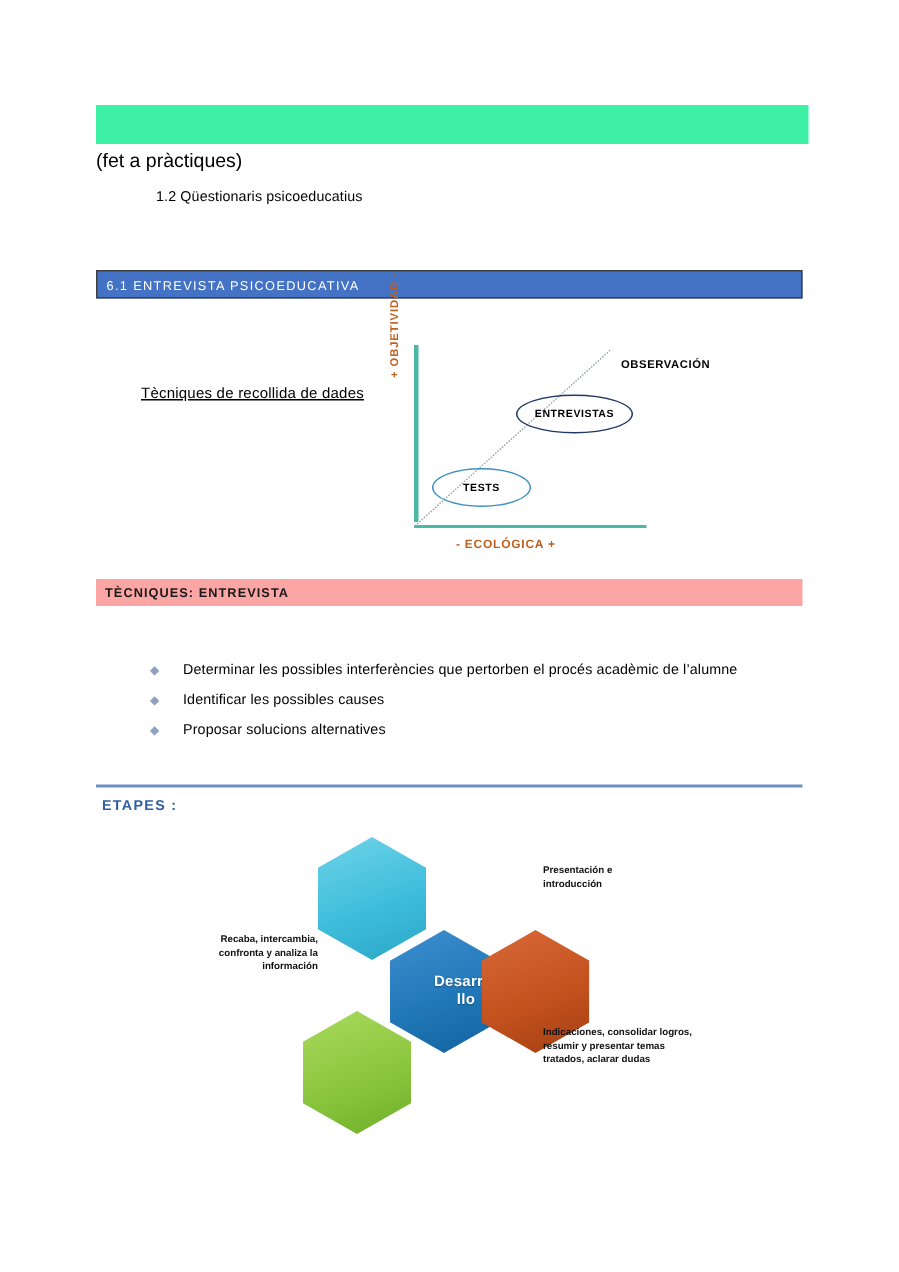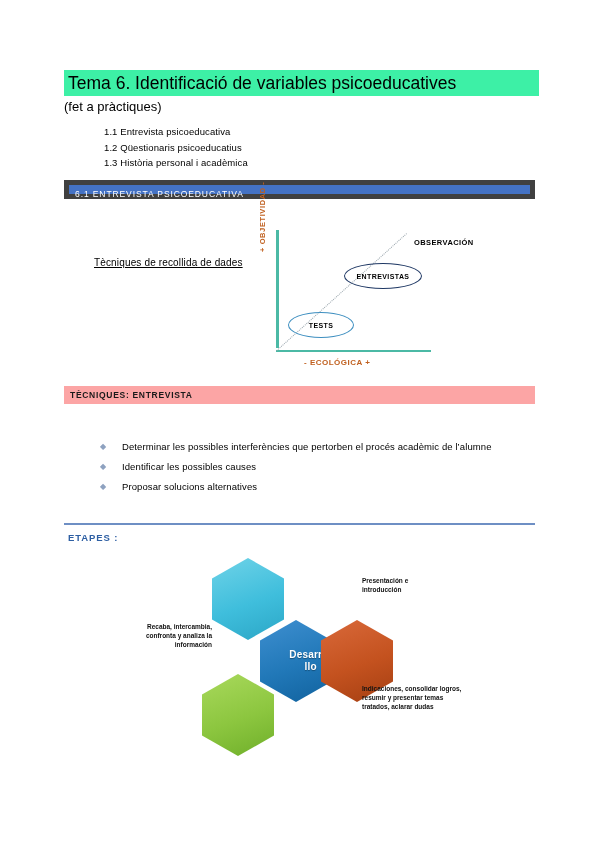--- a/index.html
+++ b/index.html
@@ -62,21 +62,21 @@
   .toc-item { white-space: nowrap; }
 
   
   .sec-bar {
     position: absolute;
     left: 64px;
     top: 180px;
     width: 471px;
     height: 19px;
     background: #4472C4;
-    border: 5px solid #404040;
+    border: 1px solid #404040;
     box-sizing: border-box;
   }
   .sec-bar-label {
     position: absolute;
     left: 6px;
     top: 4px;
     font-size: 8.5px;
     letter-spacing: 0.9px;
     color: #ffffff;
     white-space: nowrap;
@@ -339,27 +339,24 @@
     width: 135px;
     text-align: left;
   }
 </style>
 </head>
 <body>
 
 <div class="page">
 
   <div class="title-hl-pad"></div>
-  <div class="title-text">Tema 6. Identificació de variables psicoeducatives</div>
   <div class="subtitle">(fet a pràctiques)</div>
 
   <div class="toc">
-    <div class="toc-item">1.1  Entrevista psicoeducativa</div>
     <div class="toc-item">1.2  Qüestionaris psicoeducatius</div>
-    <div class="toc-item">1.3  Història personal i acadèmica</div>
   </div>
 
   <div class="sec-bar">
     <div class="sec-bar-label">6.1 ENTREVISTA PSICOEDUCATIVA</div>
   </div>
 
   <div class="chart-block">
     <div class="chart-caption">Tècniques de recollida de dades</div>
 
     <div class="axes">

